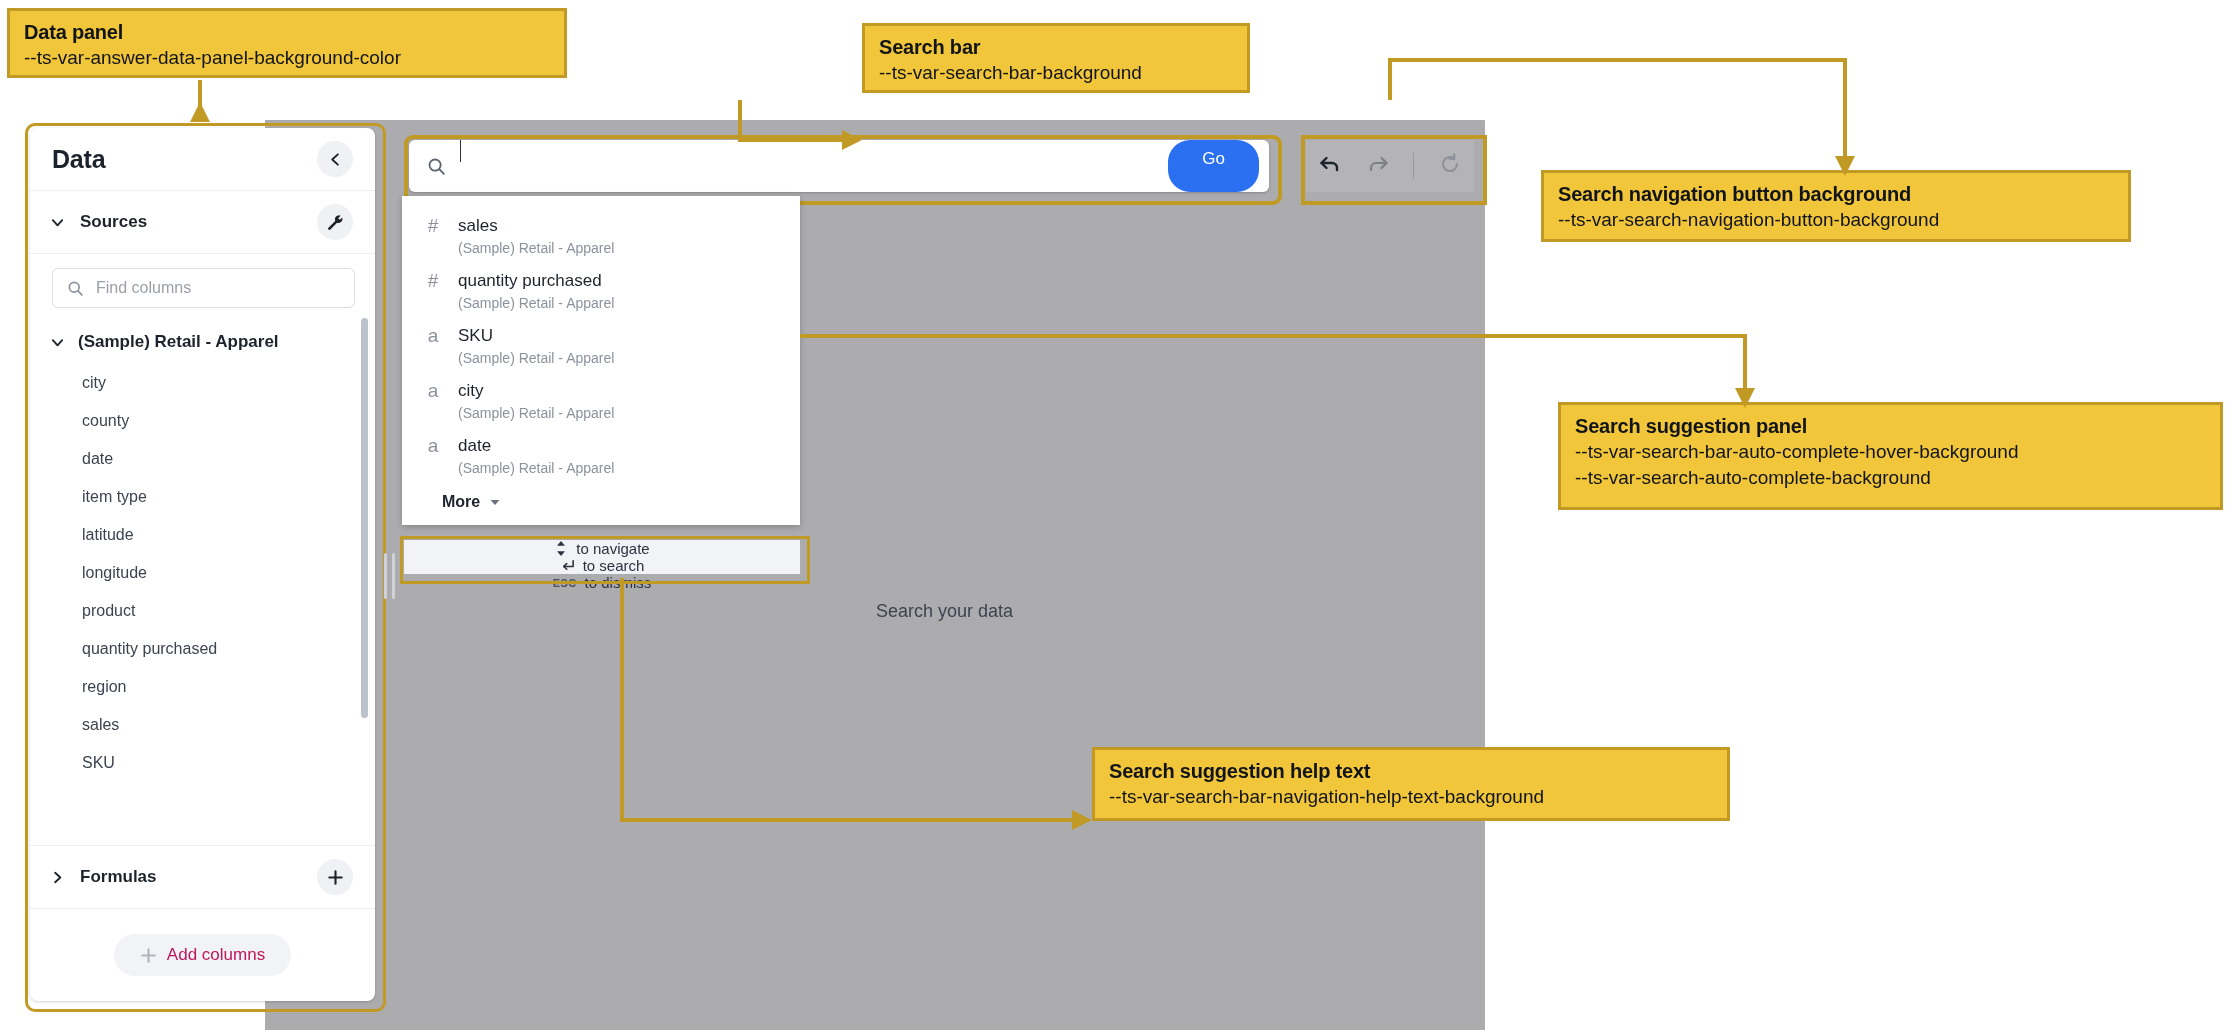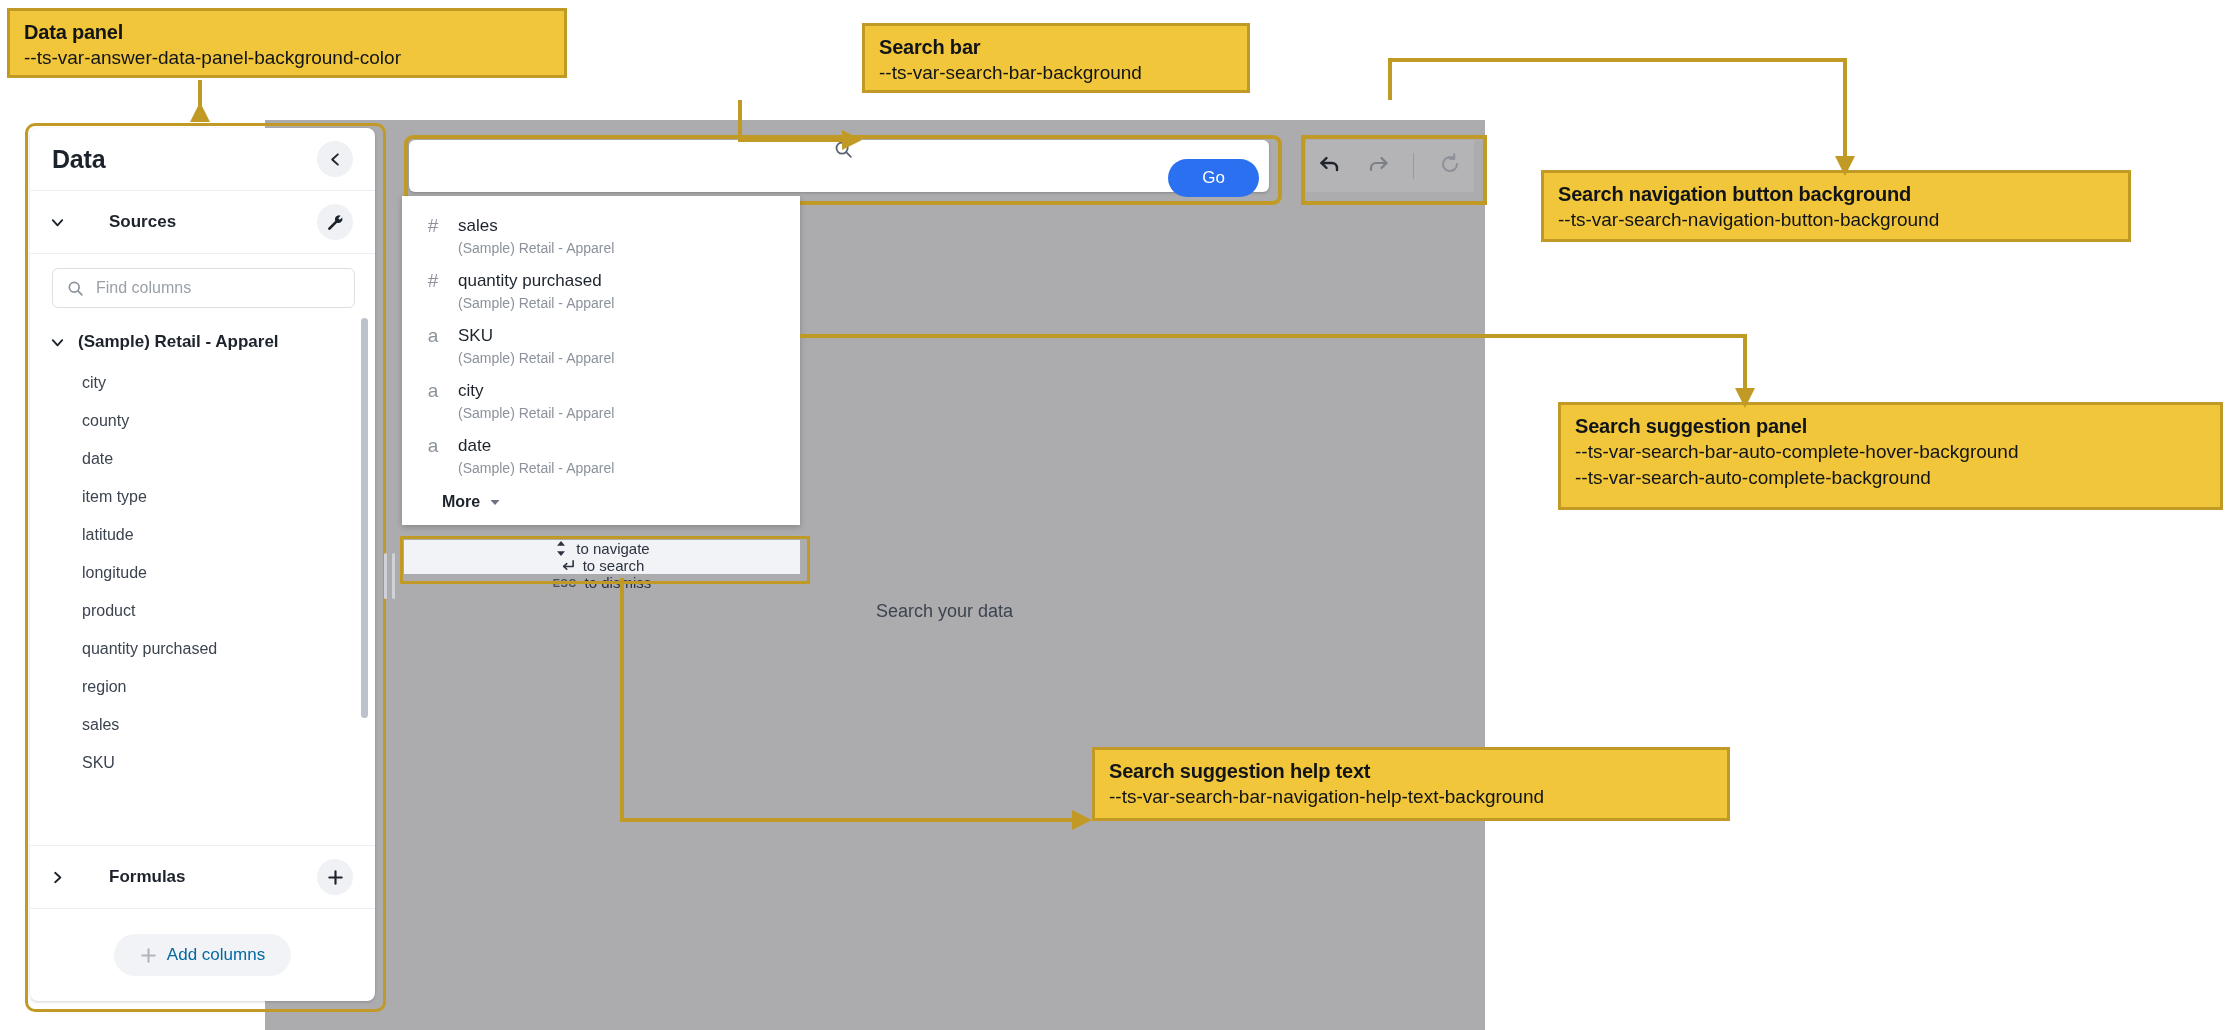--- a/index.html
+++ b/index.html
@@ -19,50 +19,50 @@
               border:3px solid #c19a26;border-radius:10px;pointer-events:none;}
 
   .dp-head{height:62px;display:flex;align-items:center;justify-content:space-between;
            padding:0 22px;border-bottom:1px solid #eceef1;flex:0 0 auto;}
   .dp-title{font-size:25px;font-weight:bold;color:#1d232c;letter-spacing:-.2px;}
   .round-btn{width:36px;height:36px;border-radius:50%;background:#f0f1f4;
              display:flex;align-items:center;justify-content:center;color:#1d232c;}
   .dp-sources{height:62px;display:flex;align-items:center;justify-content:space-between;
               padding:0 22px 0 18px;border-bottom:1px solid #eceef1;flex:0 0 auto;}
   .src-left{display:flex;align-items:center;gap:14px;}
-  .src-label{font-size:17px;font-weight:bold;color:#1d232c;margin-left:29px;}
+  .src-label{font-size:17px;font-weight:bold;color:#1d232c;}
   .chev{width:18px;display:flex;align-items:center;justify-content:center;color:#1d232c;}
 
   .dp-body{flex:1 1 auto;position:relative;overflow:hidden;padding-top:14px;}
   .find-wrap{margin:0 20px 12px 22px;height:38px;border:1px solid #dcdfe3;
              border-radius:6px;display:flex;align-items:center;gap:12px;padding:0 14px;}
   .find-ph{font-size:16px;color:#9aa0a8;}
   .ds-row{display:flex;align-items:center;gap:12px;padding:12px 0 12px 18px;}
   .ds-name{font-size:17px;font-weight:bold;color:#1d232c;}
   .col-item{font-size:16px;color:#3c4450;padding:10px 0 10px 52px;}
 
   .sb-track{position:absolute;right:7px;top:64px;width:7px;height:400px;
             border-radius:4px;background:#bcc2cb;}
 
   .dp-formulas{height:62px;display:flex;align-items:center;justify-content:space-between;
                padding:0 22px 0 18px;border-top:1px solid #eceef1;
                border-bottom:1px solid #eceef1;flex:0 0 auto;}
   .dp-foot{height:92px;display:flex;align-items:center;justify-content:center;flex:0 0 auto;}
   .add-cols{display:flex;align-items:center;gap:10px;background:#f2f3f6;
-            border-radius:22px;padding:11px 26px;color:#0369a1;font-size:17px;}
+            border-radius:22px;padding:11px 26px;color:#be185d;font-size:17px;}
 
   #drag-handle{position:absolute;left:384px;top:553px;width:16px;height:46px;
                display:flex;gap:5px;align-items:center;}
   #drag-handle i{display:block;width:3px;height:46px;background:#cfd3d9;border-radius:2px;}
 
   
   #search-bar{position:absolute;left:409px;top:140px;width:860px;height:52px;
-              background:#ffffff;border-radius:6px;display:flex;align-items:center;
+              background:#ffffff;border-radius:6px;display:flex;
               padding:0 10px 0 18px;box-sizing:border-box;
-              box-shadow:0 1px 3px rgba(0,0,0,.22);flex-direction:column;}
+              box-shadow:0 1px 3px rgba(0,0,0,.22);}
   #search-bar-outline{position:absolute;left:404px;top:135px;width:870px;height:62px;
               border:4px solid #c19a26;border-radius:9px;pointer-events:none;}
   .s-icon{color:#5b6personal470;display:flex;align-items:center;}
   .caret{width:1px;height:22px;background:#2c3340;margin-left:14px;}
   #go-btn{margin-left:auto;background:#2a70f0;color:#fff;font-size:17px;
           border-radius:22px;padding:9px 34px;}
 
   
   #ac-panel{position:absolute;left:402px;top:196px;width:398px;
             background:#ffffff;box-shadow:0 2px 6px rgba(0,0,0,.22);

